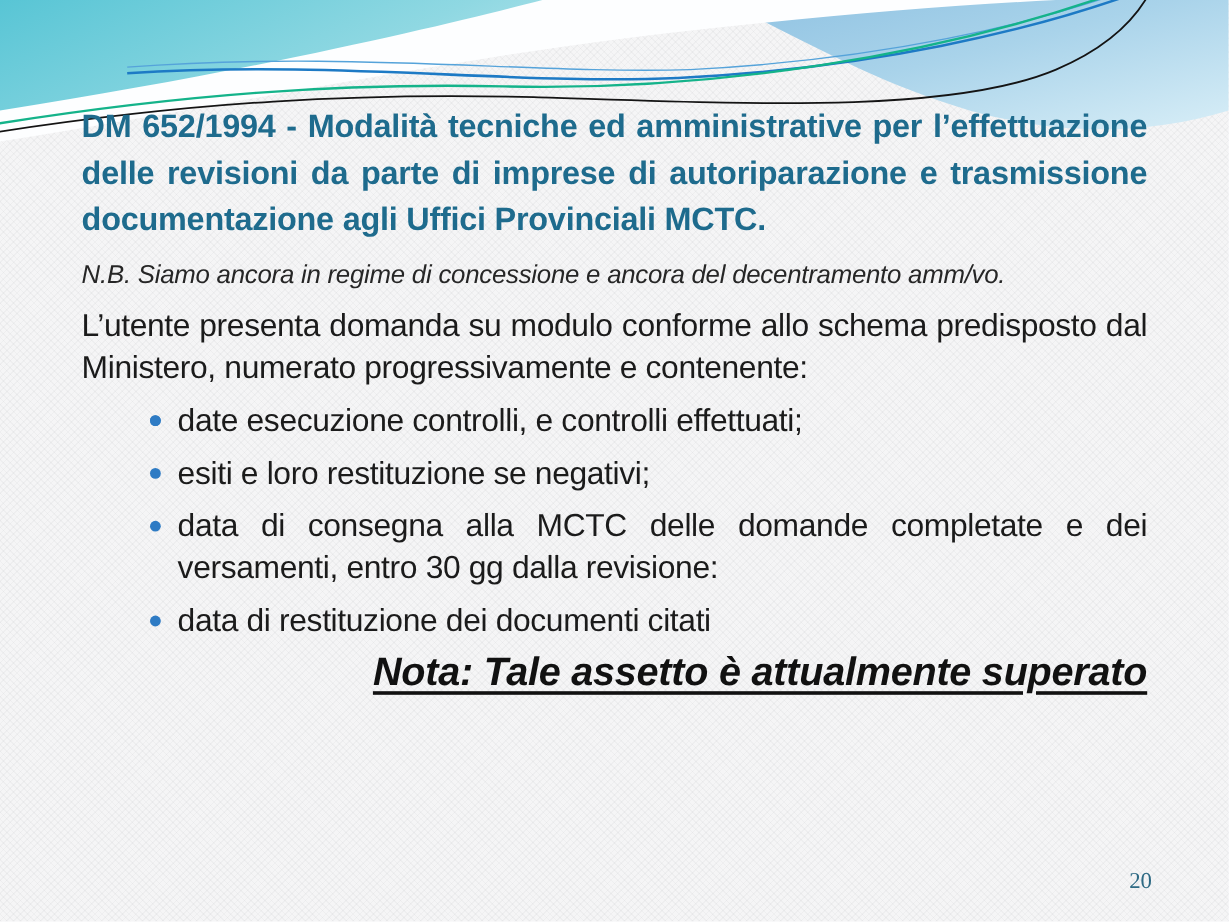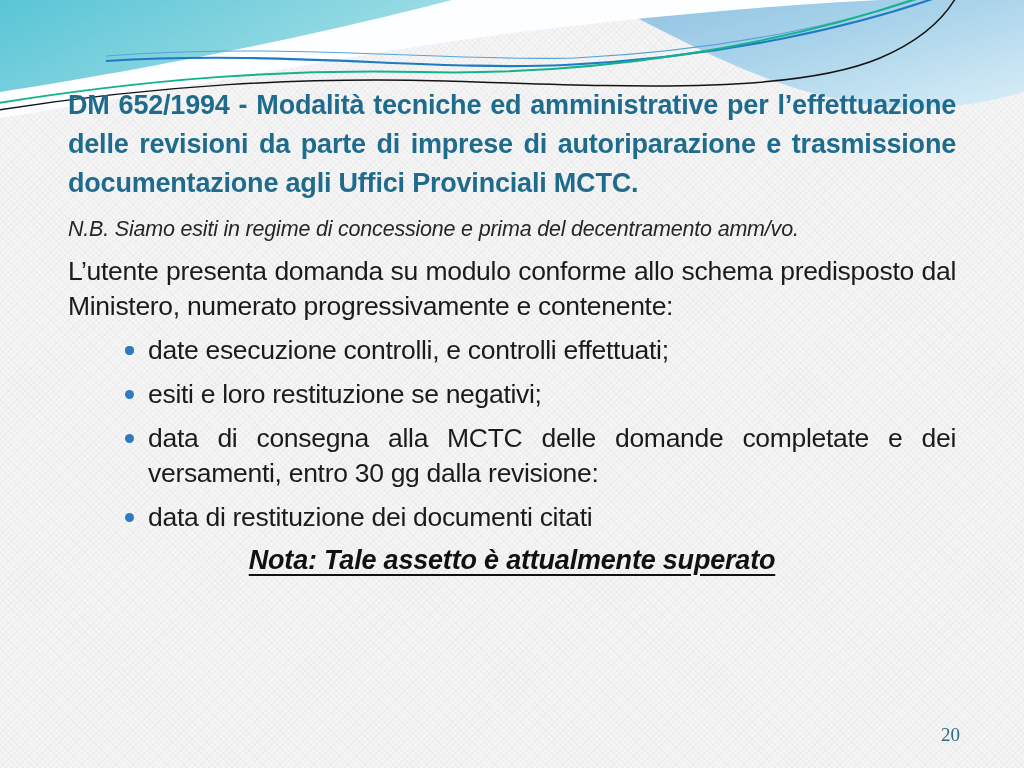--- a/index.html
+++ b/index.html
@@ -58,23 +58,23 @@
     letter-spacing:-0.3px;
     text-align:justify;
   }
   ul.bullets li .dot{
     position:absolute;left:57px;top:13px;
     width:9px;height:9px;border-radius:50%;
     background:#2e7bc4;
   }
   .nota{
     margin:4px 0 0 0;
-    font-size:27px;font-weight:bold;font-style:italic;line-height:32px;
+    font-size:33px;font-weight:bold;font-style:italic;line-height:32px;
     color:#111111;
-    text-align:center;
+    text-align:right;
     letter-spacing:-0.2px;
   }
   .nota span{text-decoration:underline;text-underline-offset:5px;}
   .page-number{
     position:absolute;right:64px;top:724px;
     font-family:"Liberation Serif","DejaVu Serif",serif;
     font-size:19px;color:#2e6a84;
   }
 </style>
 </head>
@@ -105,21 +105,21 @@
     <path d="M106,56 C290,42 445,62 575,58 C735,50 862,20 945,-10" fill="none" stroke="#55a3da" stroke-width="1.1"></path>
     <path d="M106,61 C280,50 430,71 565,65 C725,57 860,26 952,-8" fill="none" stroke="#1d7ac5" stroke-width="2.1"></path>
     <path d="M-2,103 C150,79 280,69 420,72 C590,76 780,48 935,-8" fill="none" stroke="#14b38a" stroke-width="2"></path>
     <path d="M-2,110 C160,85 300,77 445,81 C610,86 790,96 880,58 C920,41 945,18 958,-6" fill="none" stroke="#141414" stroke-width="1.5"></path>
   </svg>
 
   <div class="content">
 
     <h1 class="title">DM 652/1994 - Modalità tecniche ed amministrative per l’effettuazione delle revisioni da parte di imprese di autoriparazione e trasmissione documentazione agli Uffici Provinciali MCTC.</h1>
 
-    <p class="nb">N.B. Siamo esiti in regime di concessione e prima del decentramento amm/vo.</p>
+    <p class="nb">N.B. Siamo ancora in regime di concessione e ancora del decentramento amm/vo.</p>
 
 
     <p class="para para-utente">L’utente presenta domanda su modulo conforme allo schema predisposto dal Ministero, numerato progressivamente e contenente:</p>
 
     <ul class="bullets">
       <li>
         <span class="dot"></span>
       </li>
       <li>
         <span class="dot"></span>

